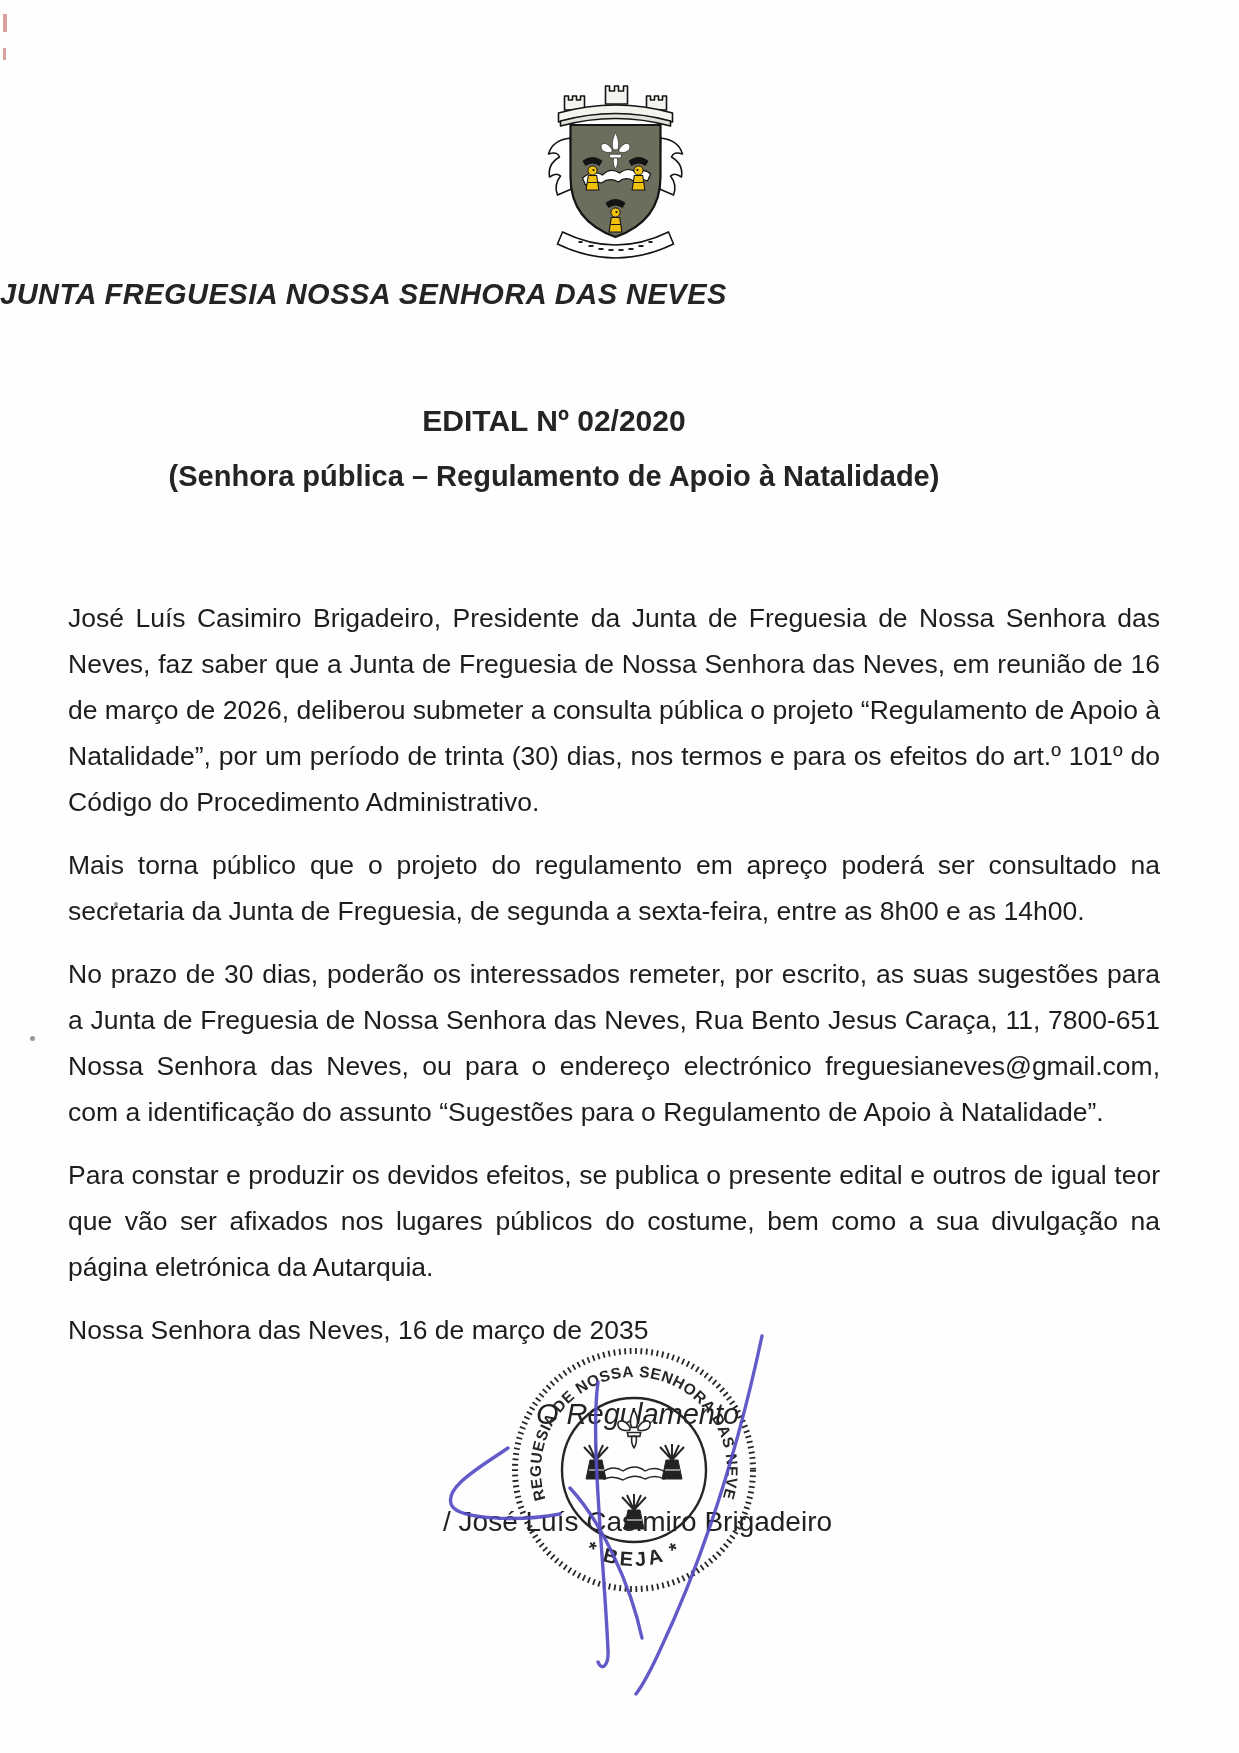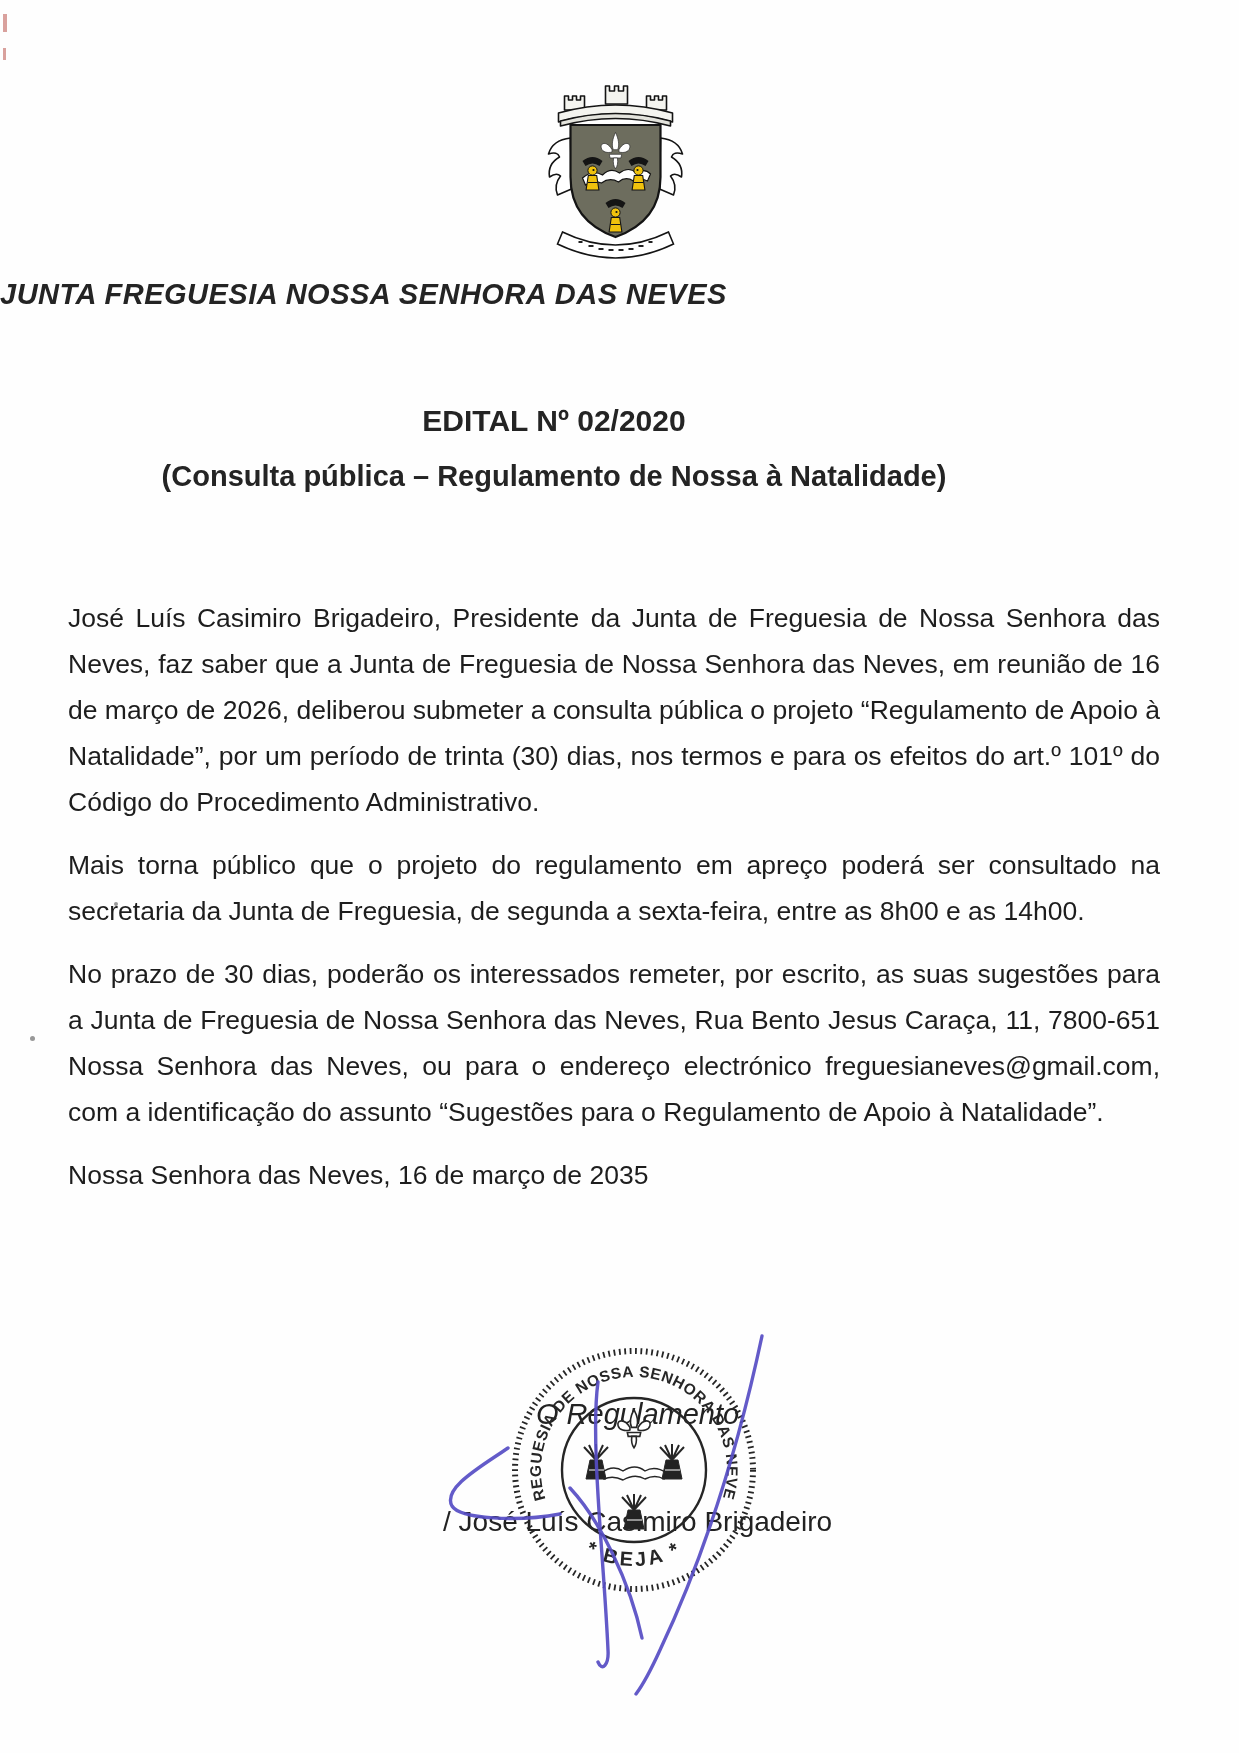--- a/index.html
+++ b/index.html
@@ -117,26 +117,27 @@
       <rect x="78" y="169" width="5" height="2"></rect>
       <rect x="88" y="169" width="5" height="2"></rect>
       <rect x="98" y="168" width="5" height="2"></rect>
       <rect x="108" y="165" width="5" height="2"></rect>
       <rect x="118" y="161" width="4" height="2"></rect>
     </g>
   </svg>
 
   <div class="org-name">JUNTA FREGUESIA NOSSA SENHORA DAS NEVES</div>
   <div class="edital-title">EDITAL Nº 02/2020</div>
-  <div class="edital-subtitle">(Consulta pública – Regulamento de Nossa à Natalidade)</div>
+  <div class="edital-subtitle">(Senhora pública – Regulamento de Apoio à Natalidade)</div>
 
   <div class="body-text">
     <p>José Luís Casimiro Brigadeiro, Presidente da Junta de Freguesia de Nossa Senhora das Neves, faz saber que a Junta de Freguesia de Nossa Senhora das Neves, em reunião de 16 de março de 2026, deliberou submeter a consulta pública o projeto “Regulamento de Apoio à Natalidade”, por um período de trinta (30) dias, nos termos e para os efeitos do art.º 101º do Código do Procedimento Administrativo.</p>
     <p>Mais torna público que o projeto do regulamento em apreço poderá ser consultado na secretaria da Junta de Freguesia, de segunda a sexta-feira, entre as 8h00 e as 14h00.</p>
     <p>No prazo de 30 dias, poderão os interessados remeter, por escrito, as suas sugestões para a Junta de Freguesia de Nossa Senhora das Neves, Rua Bento Jesus Caraça, 11, 7800-651 Nossa Senhora das Neves, ou para o endereço electrónico freguesianeves@gmail.com, com a identificação do assunto “Sugestões para o Regulamento de Apoio à Natalidade”.</p>
+    <p>Para constar e produzir os devidos efeitos, se publica o presente edital e outros de igual teor que vão ser afixados nos lugares públicos do costume, bem como a sua divulgação na página eletrónica da Autarquia.</p>
     <p class="date-line">Nossa Senhora das Neves, 16 de março de 2035</p>
   </div>
 
   <div class="president-label">O Regulamento</div>
   <div class="name-line">/ José Luís Casimiro Brigadeiro</div>
 
   <svg class="stamp" viewBox="0 0 252 252" aria-hidden="true">
     <g style="stroke:var(--stamp-ink,#262626)" fill="none">
       <circle cx="126" cy="126" r="119" stroke-width="6" stroke-dasharray="1.8,3.6"></circle>
       <circle cx="126" cy="126" r="72" stroke-width="2.4"></circle>

